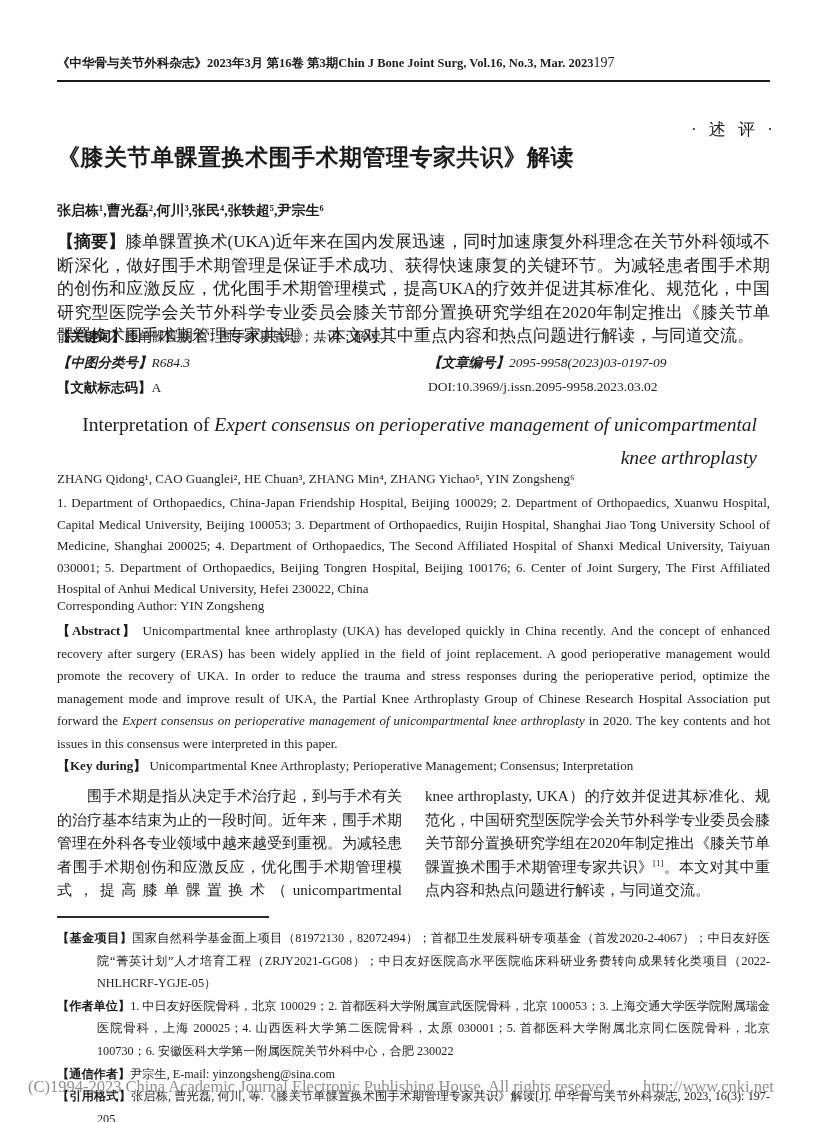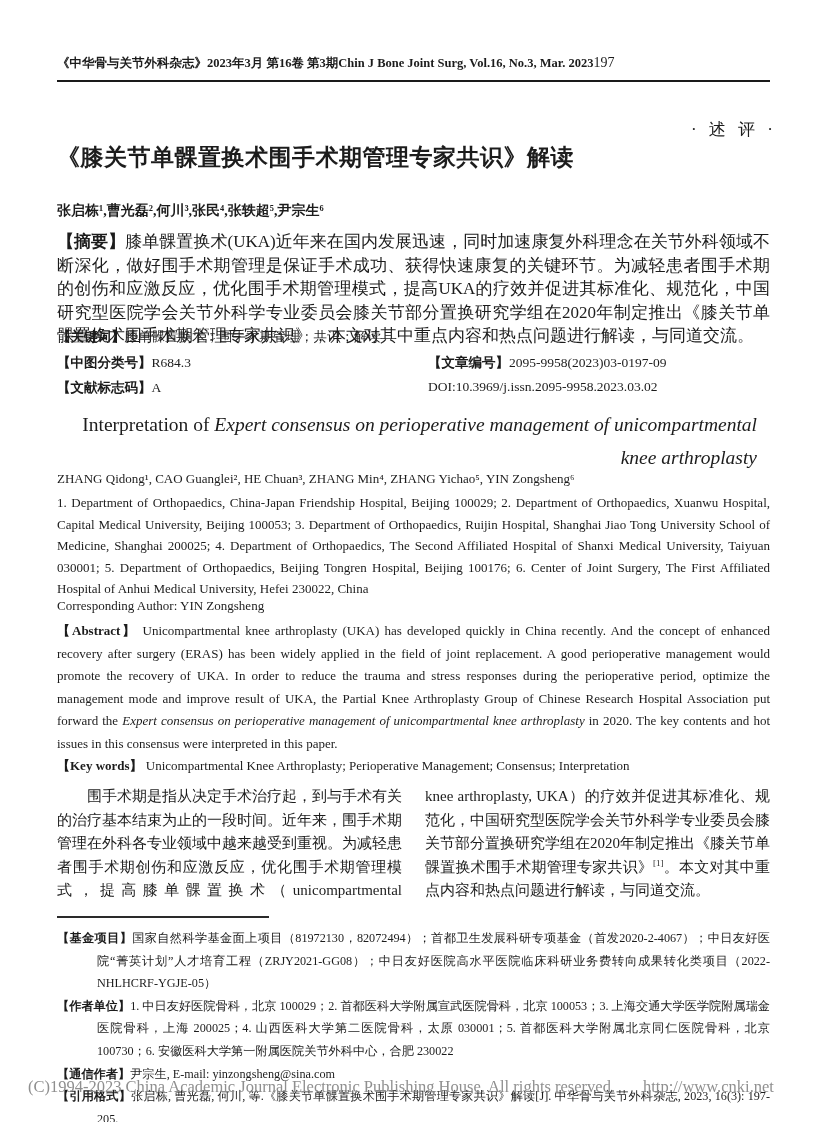--- a/index.html
+++ b/index.html
@@ -69,21 +69,21 @@
   <div class="abs authors-cn sans">张启栋¹,曹光磊²,何川³,张民⁴,张轶超⁵,尹宗生⁶</div>
 
   <div class="abs abstract-cn just">
     <span class="lbl">【摘要】</span><span>膝单髁置换术(UKA)近年来在国内发展迅速，同时加速康复外科理念在关节外科领域不断深化，做好围手术期管理是保证手术成功、获得快速康复的关键环节。为减轻患者围手术期的创伤和应激反应，优化围手术期管理模式，提高UKA的疗效并促进其标准化、规范化，中国研究型医院学会关节外科学专业委员会膝关节部分置换研究学组在2020年制定推出《膝关节单髁置换术围手术期管理专家共识》，本文对其中重点内容和热点问题进行解读，与同道交流。</span>
   </div>
 
   <div class="abs keywords-cn">
     <span class="lbl">【关键词】</span><span>膝单髁置换术；围手术期管理；共识；解读</span>
   </div>
 
-  <div class="abs meta-row" style="top:354px;">
+  <div class="abs meta-row" style="top:354px;font-style:italic;">
     <span class="lbl">【中图分类号】</span><span>R684.3</span>
     <span class="meta-right"><span class="lbl">【文章编号】</span><span>2095-9958(2023)03-0197-09</span></span>
   </div>
   <div class="abs meta-row" style="top:379px;">
     <span class="lbl">【文献标志码】</span><span>A</span>
     <span class="meta-right">DOI:10.3969/j.issn.2095-9958.2023.03.02</span>
   </div>
 
   <div class="abs title-en">
     <span>Interpretation of </span><span class="i">Expert consensus on perioperative management of unicompartmental knee arthroplasty</span>
@@ -91,21 +91,21 @@
 
   <div class="abs authors-en">ZHANG Qidong¹, CAO Guanglei², HE Chuan³, ZHANG Min⁴, ZHANG Yichao⁵, YIN Zongsheng⁶</div>
   <div class="abs affil-en just">1. Department of Orthopaedics, China-Japan Friendship Hospital, Beijing 100029; 2. Department of Orthopaedics, Xuanwu Hospital, Capital Medical University, Beijing 100053; 3. Department of Orthopaedics, Ruijin Hospital, Shanghai Jiao Tong University School of Medicine, Shanghai 200025; 4. Department of Orthopaedics, The Second Affiliated Hospital of Shanxi Medical University, Taiyuan 030001; 5. Department of Orthopaedics, Beijing Tongren Hospital, Beijing 100176; 6. Center of Joint Surgery, The First Affiliated Hospital of Anhui Medical University, Hefei 230022, China</div>
   <div class="abs corr-en">Corresponding Author: YIN Zongsheng</div>
 
   <div class="abs abstract-en just">
     <span class="lbl" style="font-family:'Liberation Serif','DejaVu Serif',serif;">【Abstract】</span><span> Unicompartmental knee arthroplasty (UKA) has developed quickly in China recently. And the concept of enhanced recovery after surgery (ERAS) has been widely applied in the field of joint replacement. A good perioperative management would promote the recovery of UKA. In order to reduce the trauma and stress responses during the perioperative period, optimize the management mode and improve result of UKA, the Partial Knee Arthroplasty Group of Chinese Research Hospital Association put forward the </span><span class="i">Expert consensus on perioperative management of unicompartmental knee arthroplasty</span><span> in 2020. The key contents and hot issues in this consensus were interpreted in this paper.</span>
   </div>
 
   <div class="abs keywords-en">
-    <span class="lbl" style="font-family:'Liberation Serif','DejaVu Serif',serif;">【Key words】</span><span> Unicompartmental Knee Arthroplasty; Perioperative Management; Consensus; Interpretation</span>
+    <span class="lbl" style="font-family:'Liberation Serif','DejaVu Serif',serif;">【Key during】</span><span> Unicompartmental Knee Arthroplasty; Perioperative Management; Consensus; Interpretation</span>
   </div>
 
   <div class="abs col col-left">
     <p>围手术期是指从决定手术治疗起，到与手术有关的治疗基本结束为止的一段时间。近年来，围手术期管理在外科各专业领域中越来越受到重视。为减轻患者围手术期创伤和应激反应，优化围手术期管理模式，提高膝单髁置换术（unicompartmental</p>
   </div>
   <div class="abs col col-right">
     <p><span>knee arthroplasty, UKA）的疗效并促进其标准化、规范化，中国研究型医院学会关节外科学专业委员会膝关节部分置换研究学组在2020年制定推出《膝关节单髁置换术围手术期管理专家共识》</span><sup class="ref">[1]</sup><span>。本文对其中重点内容和热点问题进行解读，与同道交流。</span></p>
   </div>
 
   <div class="abs foot-sep"></div>

